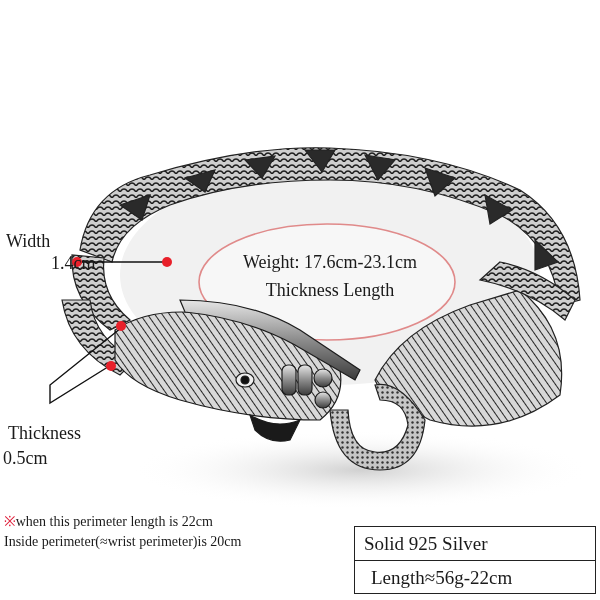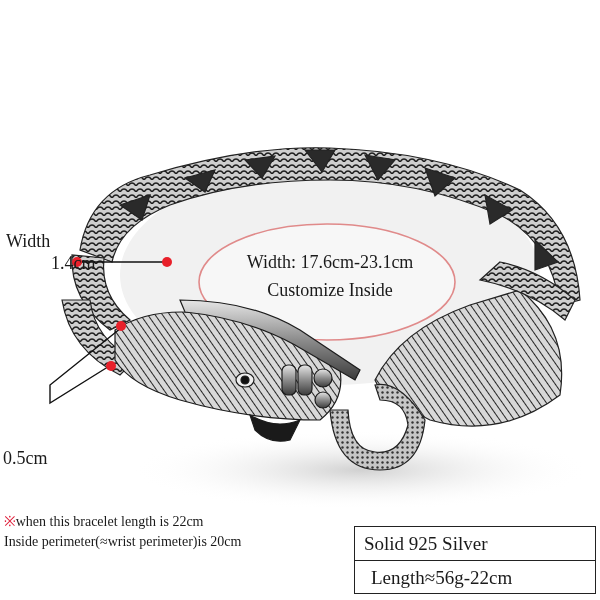--- a/index.html
+++ b/index.html
@@ -164,28 +164,29 @@
 
     <polyline points="121,328 50,385 50,403 111,365" fill="none" stroke="#111" stroke-width="1.4"></polyline>
     <circle cx="121" cy="326" r="5" fill="#e8202a"></circle>
     <circle cx="111" cy="366" r="5" fill="#e8202a"></circle>
   </svg>
 
   <div class="label width-label">Width</div>
   <div class="label width-value">1.4cm</div>
 
   <div class="length-ellipse-text">
-    <div>Width: 17.6cm-23.1cm</div>
-    <div>Customize Inside</div>
+    <div>Weight: 17.6cm-23.1cm</div>
+    <div>Thickness Length</div>
   </div>
 
+  <div class="label thickness-label">Thickness</div>
   <div class="label thickness-value">0.5cm</div>
 
   <div class="note">
-    <div><span class="mark">※</span><span>when this bracelet length is 22cm</span></div>
+    <div><span class="mark">※</span><span>when this perimeter length is 22cm</span></div>
     <div>Inside perimeter(≈wrist perimeter)is 20cm</div>
   </div>
 
   <div class="spec-box">
     <div class="spec-row">Solid 925 Silver</div>
     <div class="spec-row">Length≈56g-22cm</div>
   </div>
 </div>
 
 </body></html>

